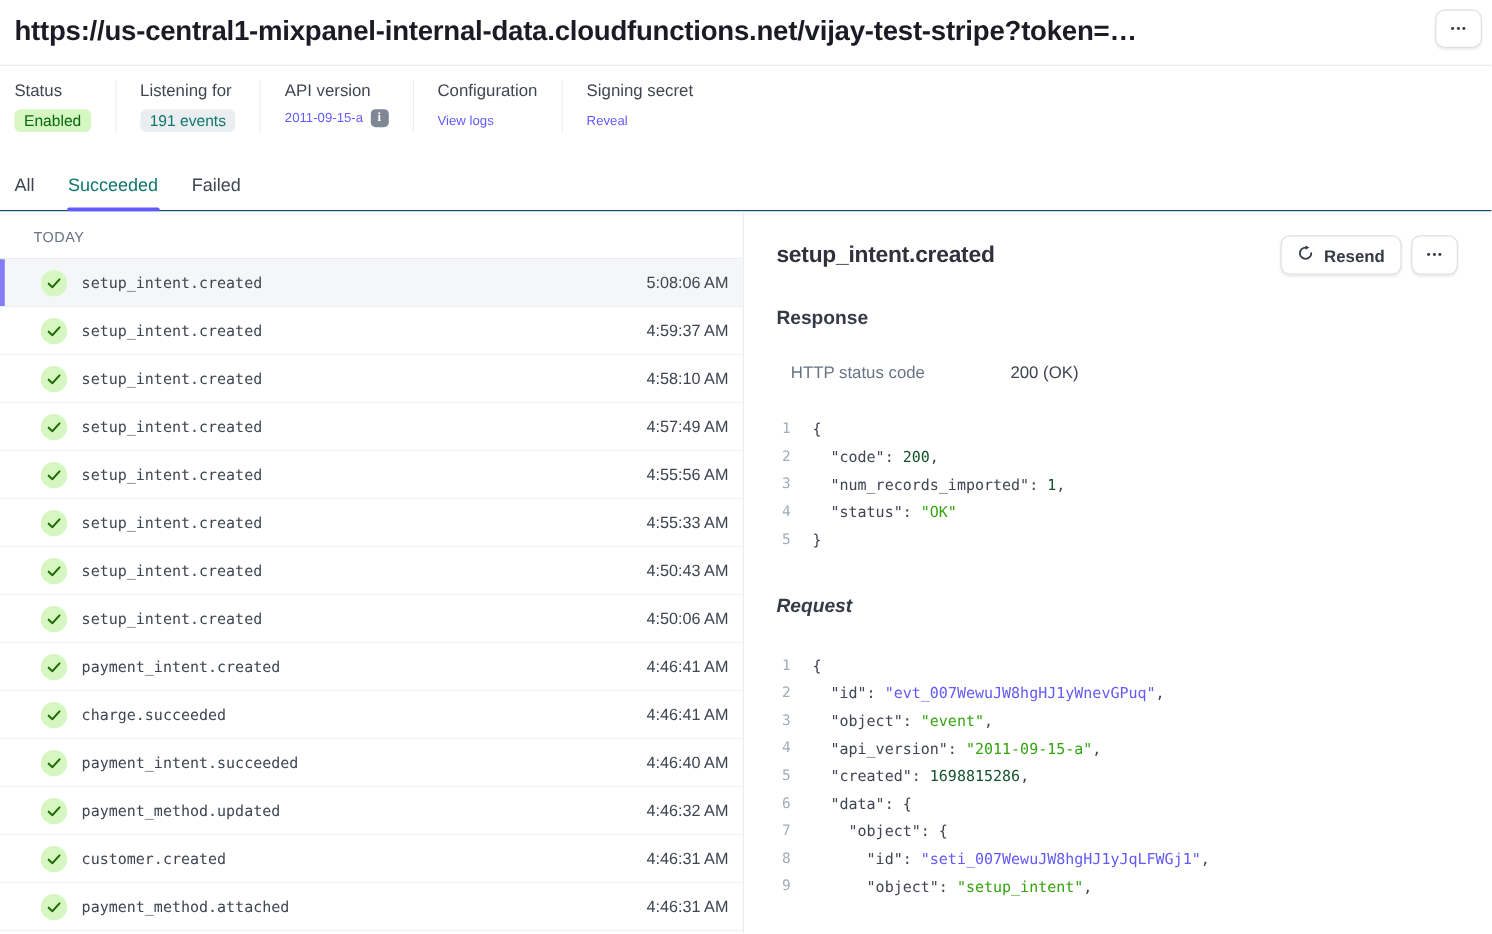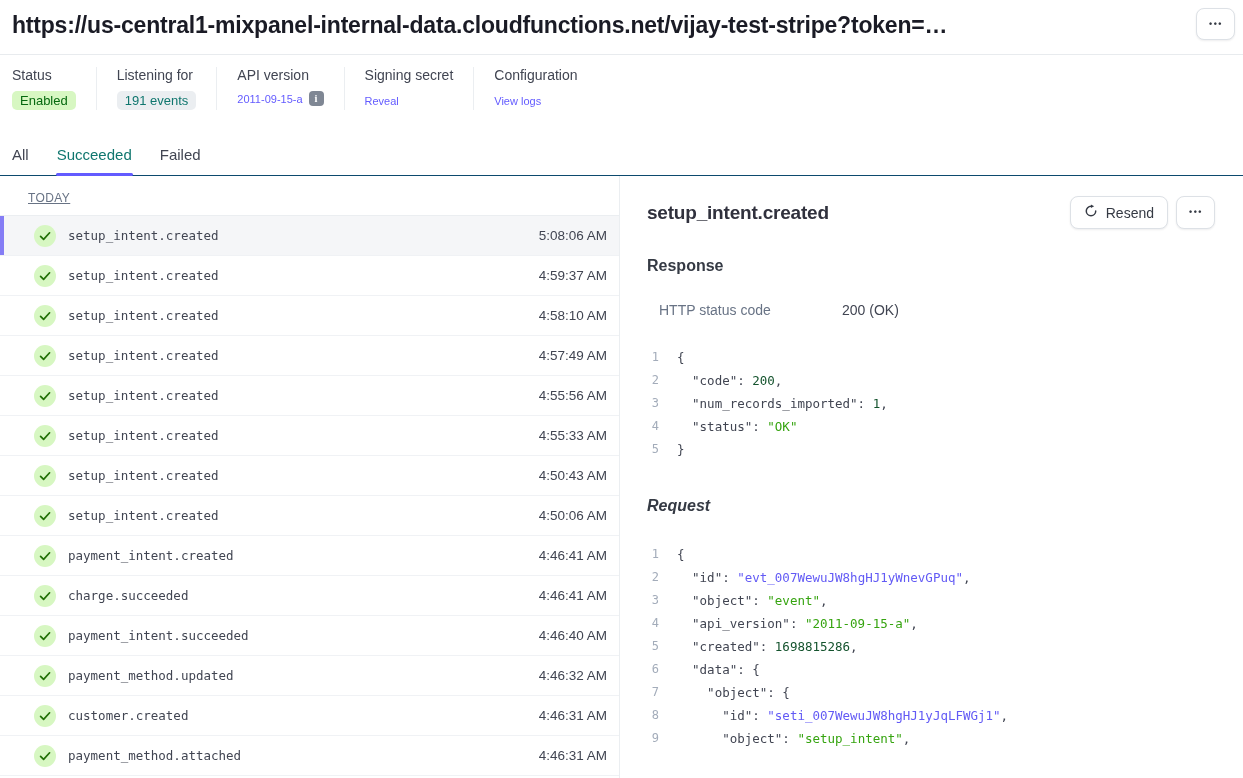--- a/index.html
+++ b/index.html
@@ -36,36 +36,36 @@
   .tabs { display:flex; gap:28px; padding:22px 0 0 12px; border-bottom:1px solid #0c4a6e; }
   .tab { font-size:15px; color:#414552; padding-bottom:12px; position:relative; cursor:pointer; }
   .tab.active { color:#0f766e; font-weight:500; }
   .tab.active::after { content:''; position:absolute; left:-1px; right:-1px; bottom:-1px;
     height:3px; background:#635bff; border-radius:2px; }
 
   
   .content { display:flex; flex:1; min-height:0; }
   .list-panel { width:620px; flex:none; border-right:1px solid #ebeef1; overflow:hidden; }
   .group-label { font-size:12px; font-weight:500; color:#687385; letter-spacing:.4px;
-    padding:15px 0 10px 28px; border-bottom:1px solid #ebeef1;text-decoration:underline; }
+    padding:15px 0 10px 28px; border-bottom:1px solid #ebeef1; }
   .row { position:relative; display:flex; align-items:center; height:40px;
     padding:0 12px 0 34px; border-bottom:1px solid #f0f2f5; cursor:pointer; }
   .row.selected { background:#f5f6f8; }
   .row.selected::before { content:''; position:absolute; left:0; top:0; bottom:0; width:4px; background:#857df5; }
   .check { width:22px; height:22px; flex:none; display:inline-flex; }
   .row .name { font-family:"DejaVu Sans Mono", monospace; font-size:12.5px; color:#414552;
     margin-left:12px; flex:1; }
   .row .time { font-size:13.5px; color:#414552; }
 
   
   .detail { flex:1; padding:20px 28px 0 27px; overflow:hidden; }
   .detail-header { display:flex; justify-content:space-between; align-items:center; }
   .detail-title { font-size:19px; font-weight:700; color:#30313d; letter-spacing:-0.2px; }
   .detail-actions { display:flex; gap:8px; }
-  .resend-btn { height:33px; padding:0 13px; gap:8px; font-size:14px; font-weight:400; color:#353a44; }
+  .resend-btn { height:33px; padding:0 13px; gap:8px; font-size:14px; font-weight:700; color:#353a44; }
   .overflow-btn { width:39px; height:33px; }
 
   .section-heading { font-size:16px; font-weight:700; color:#353a44; margin-top:28px; }
   .status-row { display:flex; margin:27px 0 0 12px; font-size:14px; }
   .status-label { color:#687385; width:183px; flex:none; }
   .status-value { color:#414552; }
 
   .code { margin-top:28px; font-family:"DejaVu Sans Mono", monospace; font-size:12.5px; line-height:23px; }
   .code-row { display:flex; white-space:pre; }
   .ln { width:12px; text-align:right; color:#a3acba; margin-right:18px; flex:none; font-size:12px; }
@@ -95,26 +95,26 @@
     <span class="badge badge-gray">191 events</span>
   </div>
   <div class="meta-col">
     <div class="meta-label">API version</div>
     <div class="api-row">
       <a class="link">2011-09-15-a</a>
       <span class="info-badge">i</span>
     </div>
   </div>
   <div class="meta-col">
+    <div class="meta-label">Configuration</div>
+    <a class="link">View logs</a>
+  </div>
+  <div class="meta-col">
     <div class="meta-label">Signing secret</div>
     <a class="link">Reveal</a>
-  </div>
-  <div class="meta-col">
-    <div class="meta-label">Configuration</div>
-    <a class="link">View logs</a>
   </div>
 </div>
 
 <nav class="tabs" id="tabs">
     <div class="tab">All</div>
     <div class="tab active">Succeeded</div>
     <div class="tab">Failed</div>
   </nav>
 
 <div class="content">

